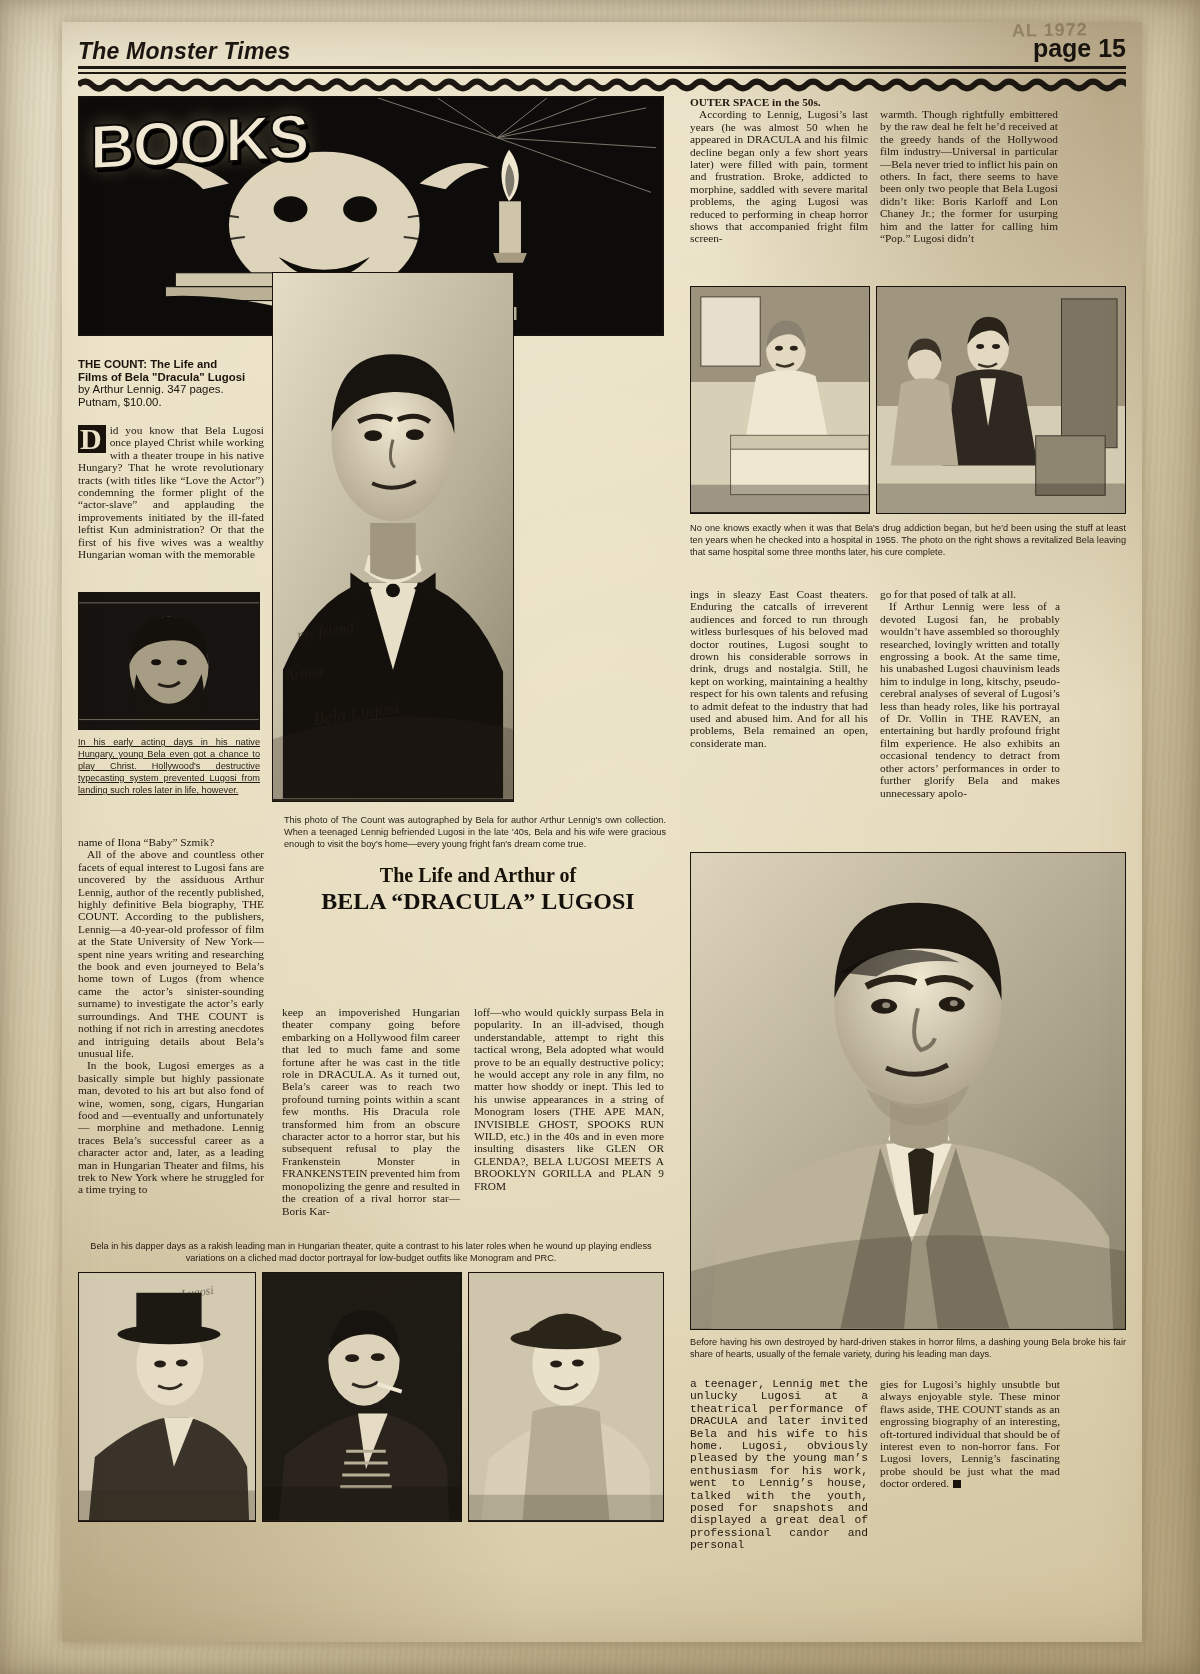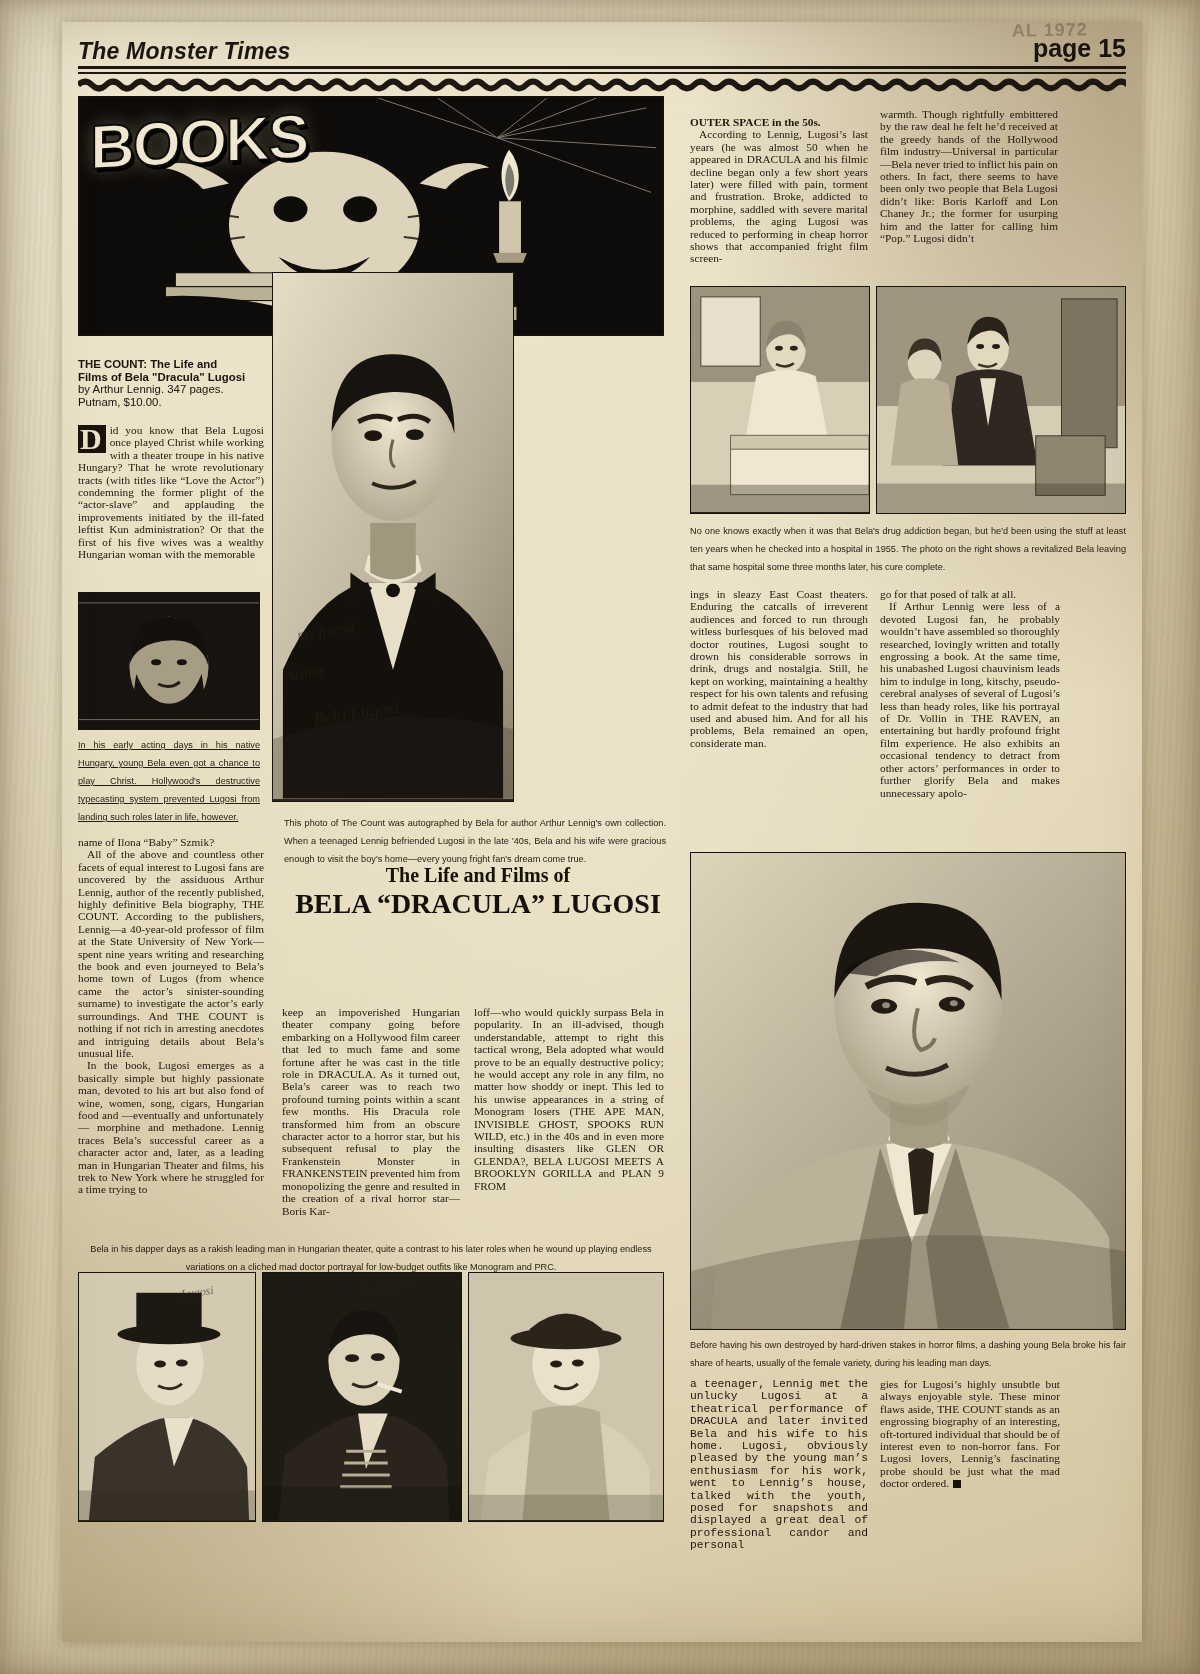--- a/index.html
+++ b/index.html
@@ -90,21 +90,21 @@
   }
   .col p { margin:0; text-indent:9px; }
   .col p.noind { text-indent:0; }
   b, strong { font-weight:bold;margin-top:13px; }
 
   
   .caption{
     position:absolute;
     font-family:"Liberation Sans", sans-serif;
     font-size:9.2px;
-    line-height:18px;
+    line-height:12px;
     color:#241c12;
     text-align:justify;
   }
 
   
   .books-banner{
     position:absolute; left:78px; top:96px; width:586px; height:240px;
     background:#0e0c0a;
     border:2px solid #15120e;
     overflow:hidden;
@@ -177,21 +177,21 @@
   .cl-sub1{
     font-family:"Liberation Serif", serif;
     font-weight:bold;
     font-size:20px;
     color:#171208;
     margin-top:2px;
   }
   .cl-sub2{
     font-family:"Liberation Serif", serif;
     font-weight:bold;
-    font-size:28px;
+    font-size:24px;
     letter-spacing:0px;
     color:#14100b;
     margin-top:1px;
   }
 
   .endmark{
     display:inline-block;
     width:8px;height:8px;background:#18130d;
     margin-left:4px;vertical-align:-1px;
   }
@@ -293,21 +293,21 @@
   <p>In the book, Lugosi emerges as a basically simple but highly passionate man, devoted to his art but also fond of wine, women, song, cigars, Hungarian food and —eventually and unfortunately— morphine and methadone. Lennig traces Bela’s successful career as a character actor and, later, as a leading man in Hungarian Theater and films, his trek to New York where he struggled for a time trying to</p>
 </div>
 
 <div class="col" id="col2" style="left:282px; top:1006px; width:178px;">
   <p class="noind">keep an impoverished Hungarian theater company going before embarking on a Hollywood film career that led to much fame and some fortune after he was cast in the title role in DRACULA. As it turned out, Bela’s career was to reach two profound turning points within a scant few months. His Dracula role transformed him from an obscure character actor to a horror star, but his subsequent refusal to play the Frankenstein Monster in FRANKENSTEIN prevented him from monopolizing the genre and resulted in the creation of a rival horror star—Boris Kar-</p>
 </div>
 <div class="col" id="col3" style="left:474px; top:1006px; width:190px;">
   <p class="noind">loff—who would quickly surpass Bela in popularity. In an ill-advised, though understandable, attempt to right this tactical wrong, Bela adopted what would prove to be an equally destructive policy; he would accept any role in any film, no matter how shoddy or inept. This led to his unwise appearances in a string of Monogram losers (THE APE MAN, INVISIBLE GHOST, SPOOKS RUN WILD, etc.) in the 40s and in even more insulting disasters like GLEN OR GLENDA?, BELA LUGOSI MEETS A BROOKLYN GORILLA and PLAN 9 FROM</p>
 </div>
 
-<div class="col" id="col4" style="left:690px; top:116px; width:178px;">
+<div class="col" id="col4" style="left:690px; top:96px; width:178px;">
   <p class="noind" style="font-weight:bold;">OUTER SPACE in the 50s.</p>
   <p>According to Lennig, Lugosi’s last years (he was almost 50 when he appeared in DRACULA and his filmic decline began only a few short years later) were filled with pain, torment and frustration. Broke, addicted to morphine, saddled with severe marital problems, the aging Lugosi was reduced to performing in cheap horror shows that accompanied fright film screen-</p>
 </div>
 <div class="col" id="col5" style="left:880px; top:108px; width:178px;">
   <p class="noind">warmth. Though rightfully embittered by the raw deal he felt he’d received at the greedy hands of the Hollywood film industry—Universal in particular—Bela never tried to inflict his pain on others. In fact, there seems to have been only two people that Bela Lugosi didn’t like: Boris Karloff and Lon Chaney Jr.; the former for usurping him and the latter for calling him “Pop.” Lugosi didn’t</p>
 </div>
 
 <div class="col" id="col6" style="left:690px; top:588px; width:178px;">
   <p class="noind">ings in sleazy East Coast theaters. Enduring the catcalls of irreverent audiences and forced to run through witless burlesques of his beloved mad doctor routines, Lugosi sought to drown his considerable sorrows in drink, drugs and nostalgia. Still, he kept on working, maintaining a healthy respect for his own talents and refusing to admit defeat to the industry that had used and abused him. And for all his problems, Bela remained an open, considerate man.</p>
 </div>
@@ -439,21 +439,21 @@
 
     <rect x="160" y="150" width="70" height="60" fill="#8f8672" stroke="#40392d"></rect>
     <g opacity="0.3" fill="#2d2619">
         <path d="M0 198 h250 v30 H0z"></path>
       </g>
   </svg>
 </div>
 <div class="caption" style="left:690px; top:522px; width:436px;">No one knows exactly when it was that Bela's drug addiction began, but he'd been using the stuff at least ten years when he checked into a hospital in 1955. The photo on the right shows a revitalized Bela leaving that same hospital some three months later, his cure complete.</div>
 
 <div class="count-logo">
-  <div class="cl-sub1">The Life and Films of</div>
+  <div class="cl-sub1">The Life and Arthur of</div>
   <div class="cl-sub2">BELA “DRACULA” LUGOSI</div>
 </div>
 
 <div class="photo" id="photo-young-bela">
   <svg class="ph-inner" viewBox="0 0 436 478" preserveAspectRatio="none">
     <defs>
       <radialGradient id="face2" cx="50%" cy="38%" r="58%">
         <stop offset="0%" stop-color="#f1e8d2"></stop>
           <stop offset="100%" stop-color="#b3a991"></stop>
       </radialGradient>

